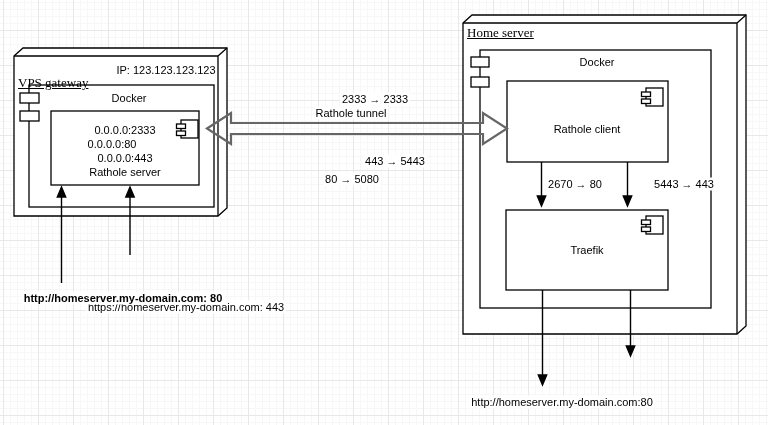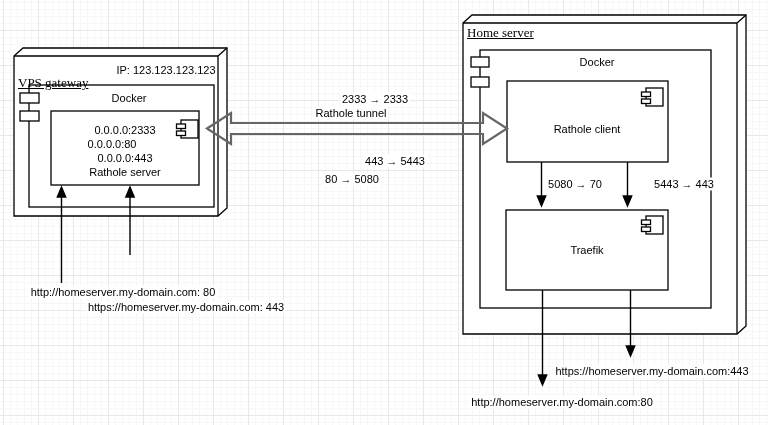--- a/index.html
+++ b/index.html
@@ -117,33 +117,32 @@
   <div class="nodetitle" style="left:18px;top:76px;">VPS gateway</div>
   <div class="lbl" style="left:166px;top:70px;">IP: 123.123.123.123</div>
   <div class="lbl bold" style="left:129px;top:98px;">Docker</div>
 
   <div class="lbl" style="left:125px;top:130px;">0.0.0.0:2333</div>
   <div class="lbl" style="left:112px;top:144px;text-align:center;">0.0.0.0:80</div>
   <div class="lbl" style="left:125px;top:158px;">0.0.0.0:443</div>
   <div class="lbl bold" style="left:125px;top:172px;">Rathole server</div>
 
   <div class="lbl edgebg" style="left:186px;top:259px;margin-top:48px;">https://homeserver.my-domain.com: 443</div>
-  <div class="lbl edgebg" style="left:123px;top:292px;">http://homeserver.my-domain.com: 80</div>
+  <div class="lbl edgebg" style="left:123px;top:298px;font-weight:bold;">http://homeserver.my-domain.com: 80</div>
 
   <div class="lbl edgebg" style="left:351px;top:99px;margin-left:24px;">2333 → 2333</div>
   <div class="lbl bold edgebg" style="left:351px;top:113px;">Rathole tunnel</div>
   <div class="lbl edgebg" style="left:352px;top:148px;margin-top:31px;">80 → 5080</div>
   <div class="lbl edgebg" style="left:351px;top:161px;margin-left:44px;">443 → 5443</div>
 
   <div class="nodetitle" style="left:467px;top:26px;">Home server</div>
   <div class="lbl bold" style="left:597px;top:62px;">Docker</div>
 
   <div class="lbl bold" style="left:587px;top:129px;">Rathole client</div>
 
-  <div class="lbl edgebg" style="left:575px;top:184px;">5080 → 70</div>
+  <div class="lbl edgebg" style="left:575px;top:184px;">2670 → 80</div>
   <div class="lbl edgebg" style="left:684px;top:184px;">5443 → 443</div>
 
   <div class="lbl bold" style="left:587px;top:250px;">Traefik</div>
 
-  <div class="lbl edgebg" style="left:652px;top:371px;">https://homeserver.my-domain.com:443</div>
   <div class="lbl edgebg" style="left:562px;top:402px;">http://homeserver.my-domain.com:80</div>
 
 </div>
 
 </body></html>

